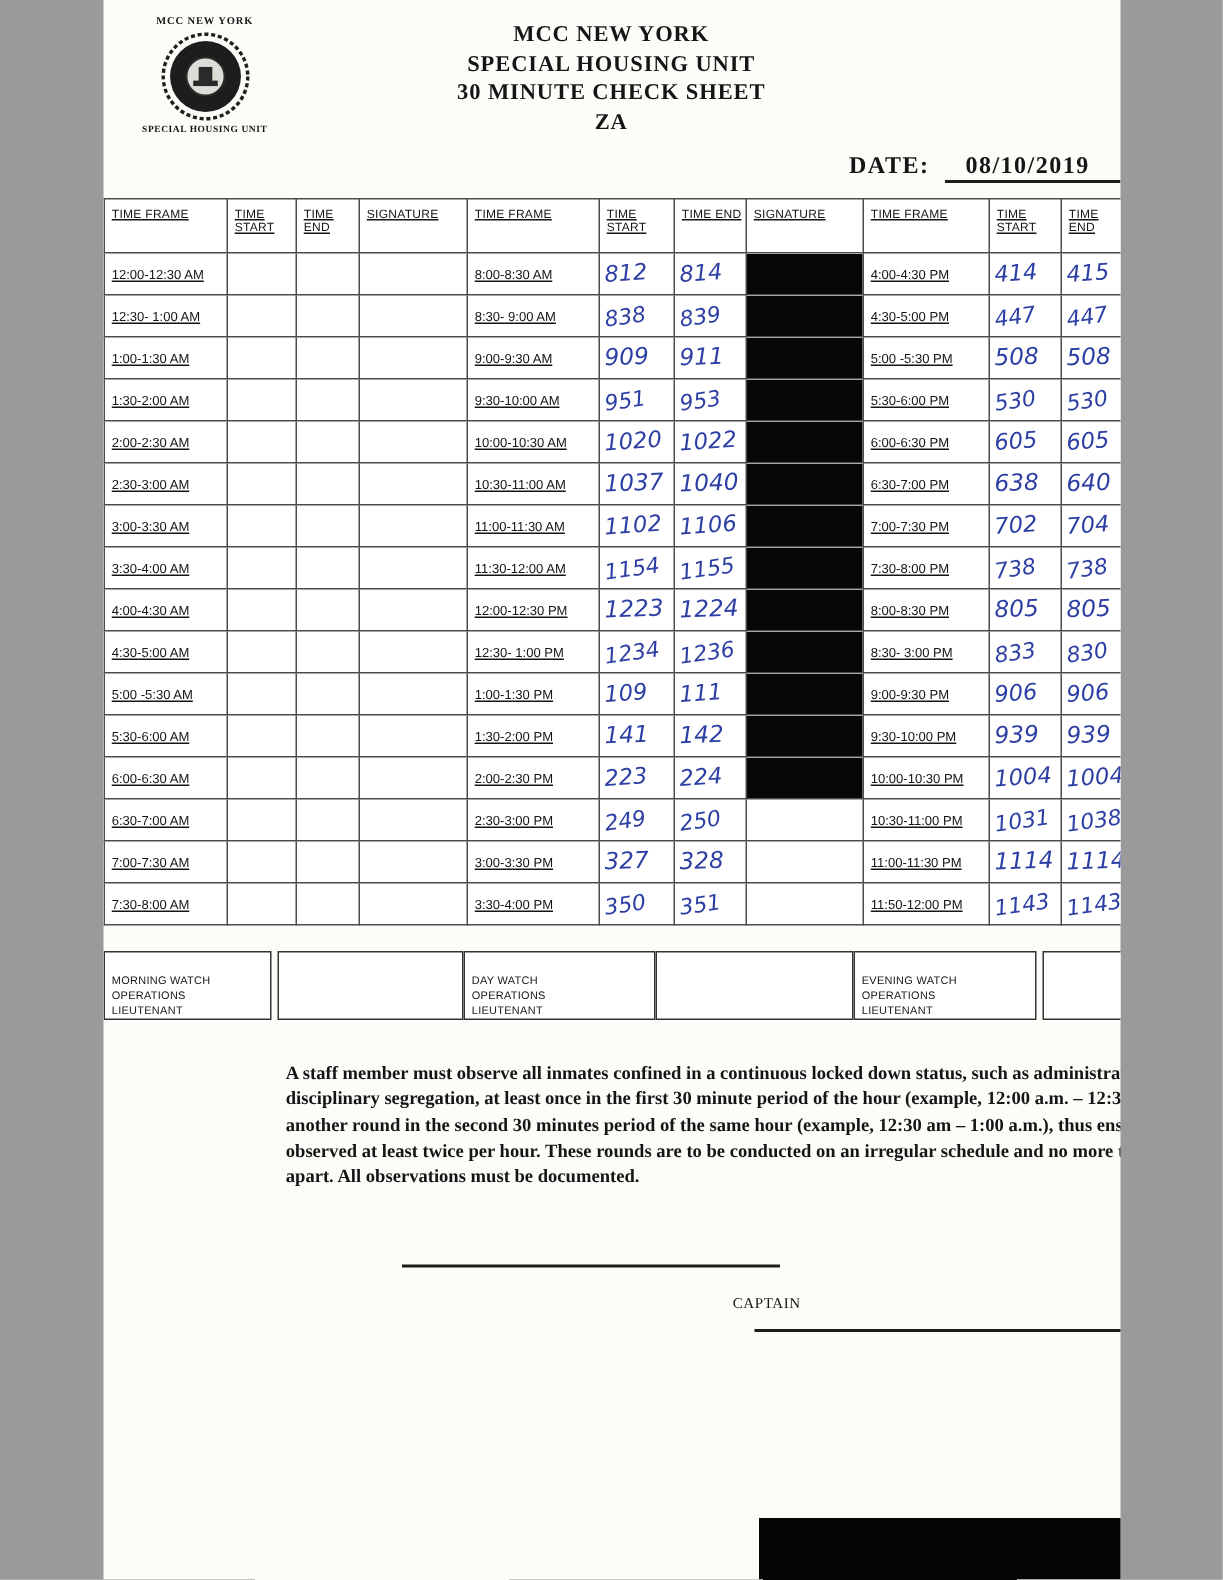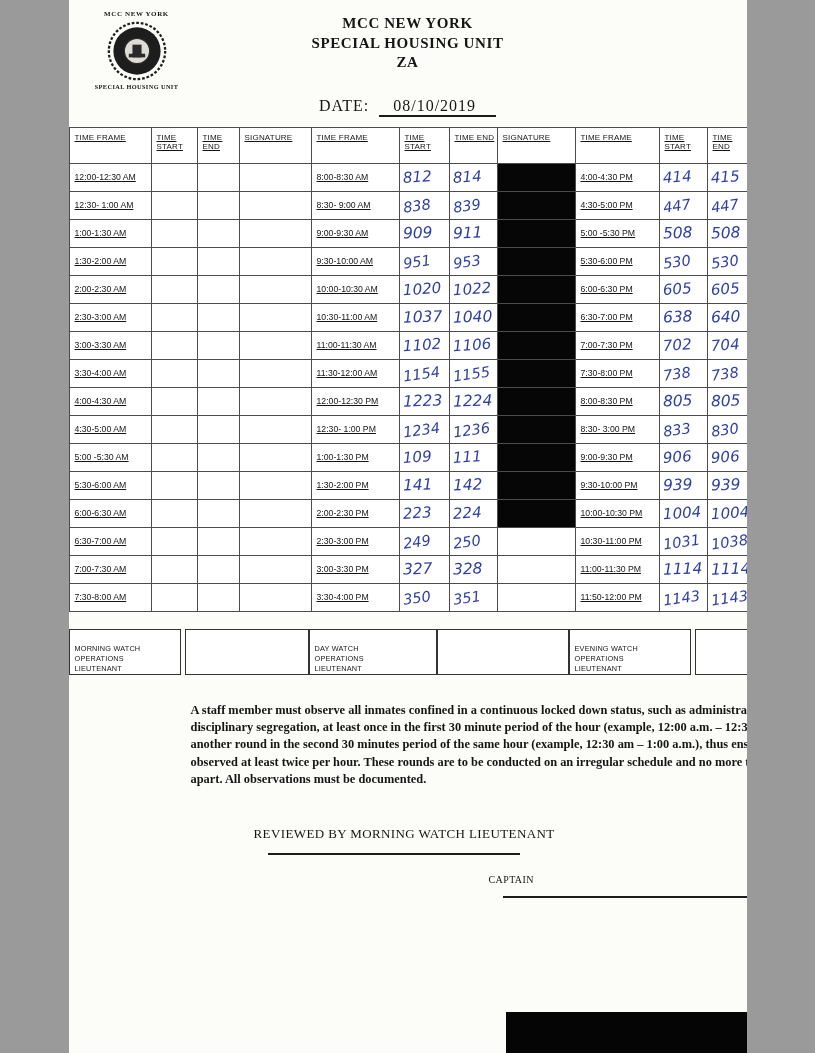--- a/index.html
+++ b/index.html
@@ -10,21 +10,21 @@
   .seal{position:absolute;width:92px;text-align:center;font-weight:bold;}
   .seal-left{left:22px;top:10px;}
   .seal-right{left:692px;top:16px;}
   .seal-text-top{font-size:7px;letter-spacing:.6px;}
   .seal-text-bottom{font-size:6.3px;letter-spacing:.4px;margin-top:2px;}
   .seal svg{display:block;margin:3px auto 0;}
 
   
   .header-title{text-align:center;padding-top:14px;font-weight:bold;}
   .title-line{font-size:15px;letter-spacing:.6px;line-height:1.3;}
-  .date-line{text-align:center;margin-top:24px;font-size:16px;font-weight:normal;letter-spacing:1px;}
+  .date-line{text-align:right;margin-top:10px;font-size:16px;font-weight:bold;letter-spacing:1px;}
   .date-value{border-bottom:2px solid #1c1c1c;padding:0 20px 1px 14px;margin-left:10px;letter-spacing:1px;}
 
   
   table.check{border-collapse:collapse;margin:12px auto 0;table-layout:fixed;width:760px;background:#fff;text-decoration:underline;}
   .check th,.check td{border:1px solid #4c4c4c;overflow:hidden;}
   .check th{font-family:"Liberation Sans","DejaVu Sans",sans-serif;font-size:8px;font-weight:normal;
             text-align:left;vertical-align:top;padding:5px 2px 2px 5px;height:28px;letter-spacing:.2px;}
   .td-frame{font-family:"Liberation Sans","DejaVu Sans",sans-serif;font-size:8.7px;padding-left:5px;height:25px;}
   .td-hw{padding-left:3px;vertical-align:middle;}
   .hw{font-family:"DejaVu Sans",sans-serif;font-style:italic;color:#2e3fa4;font-size:15px;
@@ -82,20 +82,21 @@
         <rect x="28" y="26" width="10" height="14" fill="#2a2a2a"></rect>
         <rect x="24" y="36" width="18" height="4" fill="#2a2a2a"></rect>
       </svg>
     </span>
     <div class="seal-text-bottom">SPECIAL HOUSING UNIT</div>
   </div>
 
   <div class="header-title">
     <div class="title-line">MCC NEW YORK</div>
     <div class="title-line">SPECIAL HOUSING UNIT</div>
+    <div class="title-line">30 MINUTE CHECK SHEET</div>
     <div class="title-line">ZA</div>
   </div>
 
   <div class="date-line">
     <span>DATE:</span><span class="date-value">08/10/2019</span>
   </div>
 
   <table class="check">
     <colgroup>
       <col style="width:82px">
@@ -368,21 +369,21 @@
     <div class="watch-label" style="width:122px">EVENING WATCH
 OPERATIONS
 LIEUTENANT</div>
     <div class="gap"></div>
     <div class="watch-sig" style="width:126px"></div>
   </div>
 
   <div class="instructions">A staff member must observe all inmates confined in a continuous locked down status, such as administrative detention or disciplinary segregation, at least once in the first 30 minute period of the hour (example, 12:00 a.m. – 12:30 a.m.) followed by another round in the second 30 minutes period of the same hour (example, 12:30 am – 1:00 a.m.), thus ensuring an inmate is observed at least twice per hour. These rounds are to be conducted on an irregular schedule and no more than 40 minutes apart. All observations must be documented.</div>
 
   <div class="reviewed-line">
-    <span>REVIEWED BY MORNING WATCH LIEUTENANT</span><span class="sig-line"></span>
+    <span class="sig-line"></span>
   </div>
   <div class="captain-line">
     <span>CAPTAIN</span><span class="sig-line"></span>
   </div>
 
   <div class="black-bar"></div>
 
 </div>
 
 </body></html>

